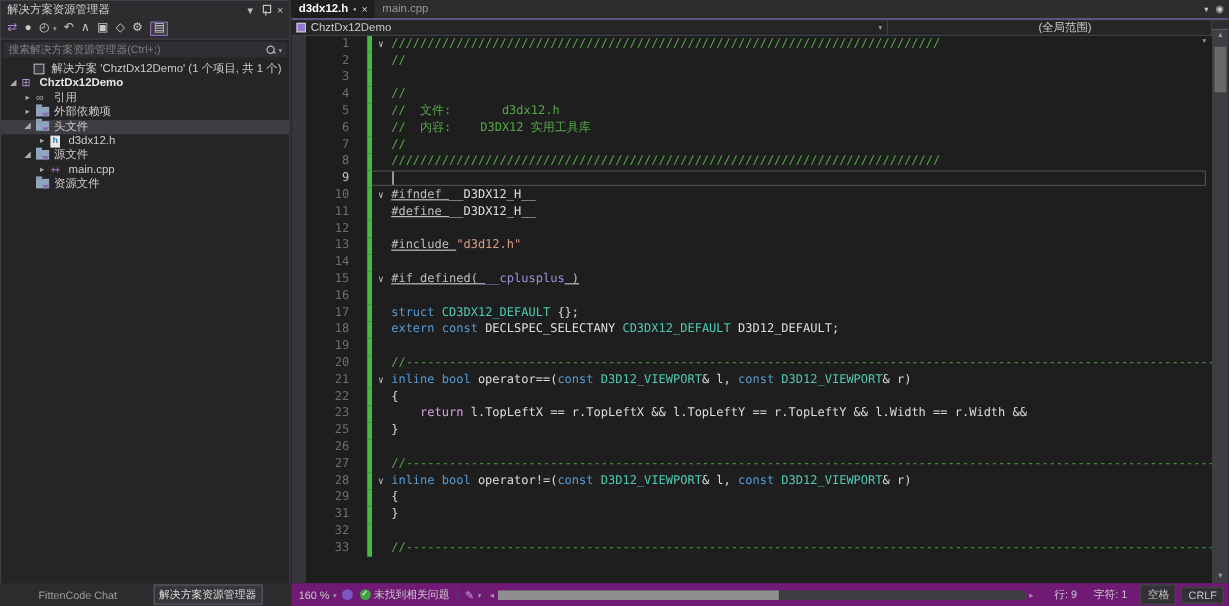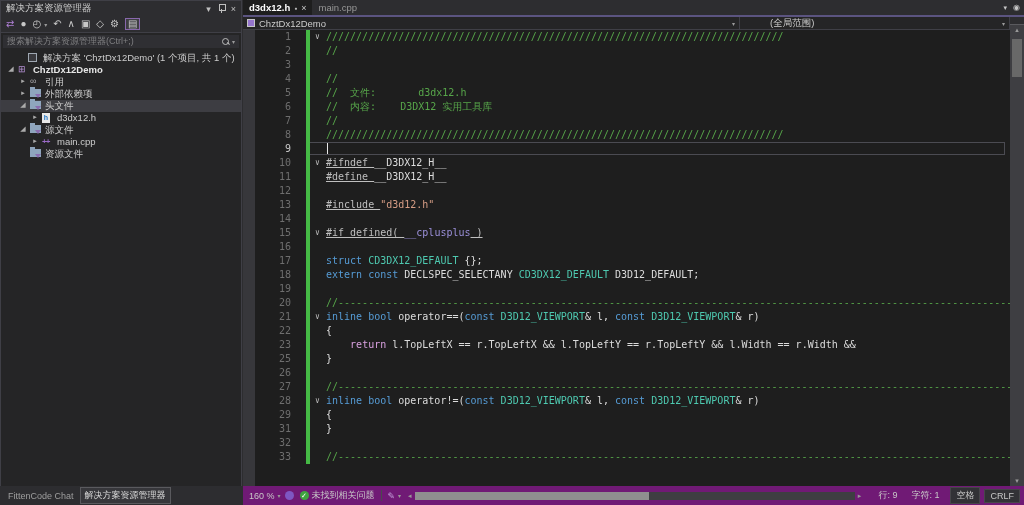--- a/index.html
+++ b/index.html
@@ -59,21 +59,21 @@
   #tabstrip .sp { flex:1; }
   #tabstrip .tsr { display:flex; align-items:center; gap:6px; padding-right:4px; color:#C8C8C8; }
   #tabstrip .tsr .g1 { font-size:7px; }
   #tabstrip .tsr .g2 { font-size:8px; }
   #accentline { position:absolute; left:0; top:15px; width:781px; height:2px; background:#5B5480; }
   #navbar { position:absolute; left:0; top:17px; width:767px; height:13px; background:#252526;
             border-bottom:1px solid #3F3F46; display:flex; font-size:9.5px; color:#CCCCCC; }
   .nav-cell { display:flex; align-items:center; border-right:1px solid #3F3F46; padding:0 4px; }
   .nav-cell .dd { margin-left:auto; font-size:6px; color:#9A9A9A; }
   .nc1 { width:497px; }
-  .nc2 { width:270px; padding-left:30px; }
+  .nc2 { width:270px; padding-left:30px;flex-direction:column; }
   .ic-proj-small { width:8px; height:8px; background:#9575CD; border:1px solid #C5C5C8; margin-right:4px; }
 
   
   #codearea { position:absolute; left:0; top:30px; width:767px; height:456px; overflow:hidden;
               font-family:"DejaVu Sans Mono", monospace; font-size:10px; }
   #marginstrip { position:absolute; left:0; top:0; width:12px; height:456px; background:#37373B; }
   .cl { position:relative; height:14px; white-space:pre; }
   .cl .num { position:absolute; left:12px; top:0; width:36px; text-align:right; color:#6E6E6E; line-height:14px; }
   .cl.cur .num { color:#C8C8C8; }
   .cl .chg { position:absolute; left:63px; top:0; width:4px; height:14px; background:#45B945; }
@@ -88,21 +88,21 @@
   
   #vscroll { position:absolute; left:767px; top:17px; width:14px; height:469px; background:#3E3E42; }
   #vscroll .split { height:8px; border-bottom:1px solid #5A5A5E; background:#2D2D30; }
   #vscroll .arr { height:10px; text-align:center; font-size:7px; color:#999999; line-height:10px; }
   #vscroll .thumb { position:absolute; left:2px; top:22px; width:10px; height:38px; background:#686868; }
   #vscroll .arr.bot { position:absolute; bottom:0; left:0; width:14px; }
 
   
   #bottombar { position:absolute; left:0; top:486px; width:1024px; height:19px; background:#2D2D30; display:flex; }
   #tooltabs { width:243px; display:flex; align-items:center; gap:6px; padding-left:8px; font-size:9px; }
-  .ttab { color:#9E9E9E; }
+  .ttab { color:#9E9E9E;margin-left:24px; }
   .ttab.active { color:#D8D8D8; border:1px solid #5A5A5E; background:#37373B; padding:1px 4px; }
   #editstrip { flex:1; background:#701a75; display:flex; align-items:center; font-size:9px; color:#C8C8C8; padding:0 4px; }
   #editstrip .zoom { margin-left:2px; }
   #editstrip .dd { font-size:6px; color:#9A9A9A; margin:0 4px 0 3px; }
   .fitten-icon { width:9px; height:9px; border-radius:50%; background:#7E57C2; display:inline-block; margin-right:6px; }
   .check-icon { width:9px; height:9px; border-radius:50%; background:#3FA33F; color:#FFFFFF; font-size:7px;
                 line-height:9px; text-align:center; display:inline-block; margin-right:3px; }
   #editstrip .vsep { width:1px; height:11px; background:#4A4A4E; margin:0 6px; }
   .cleanup-icon { color:#C5A3DE; font-size:9px; }
   #editstrip .sarr { font-size:7px; color:#999999; margin:0 3px; }

